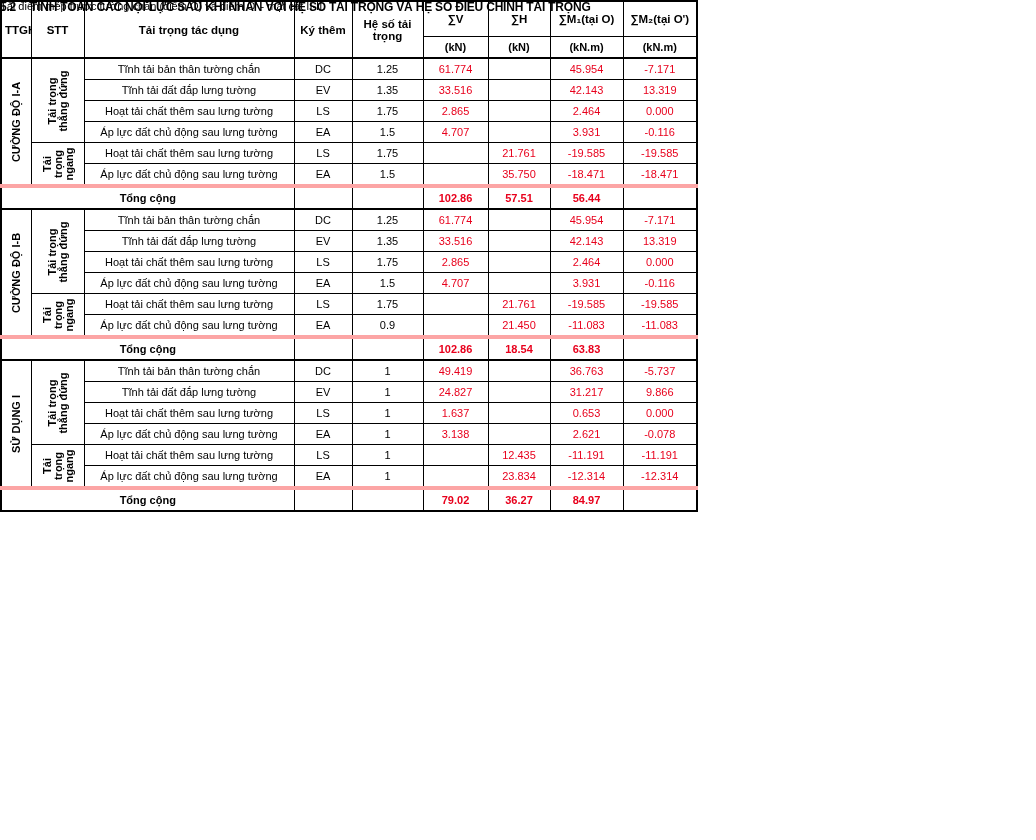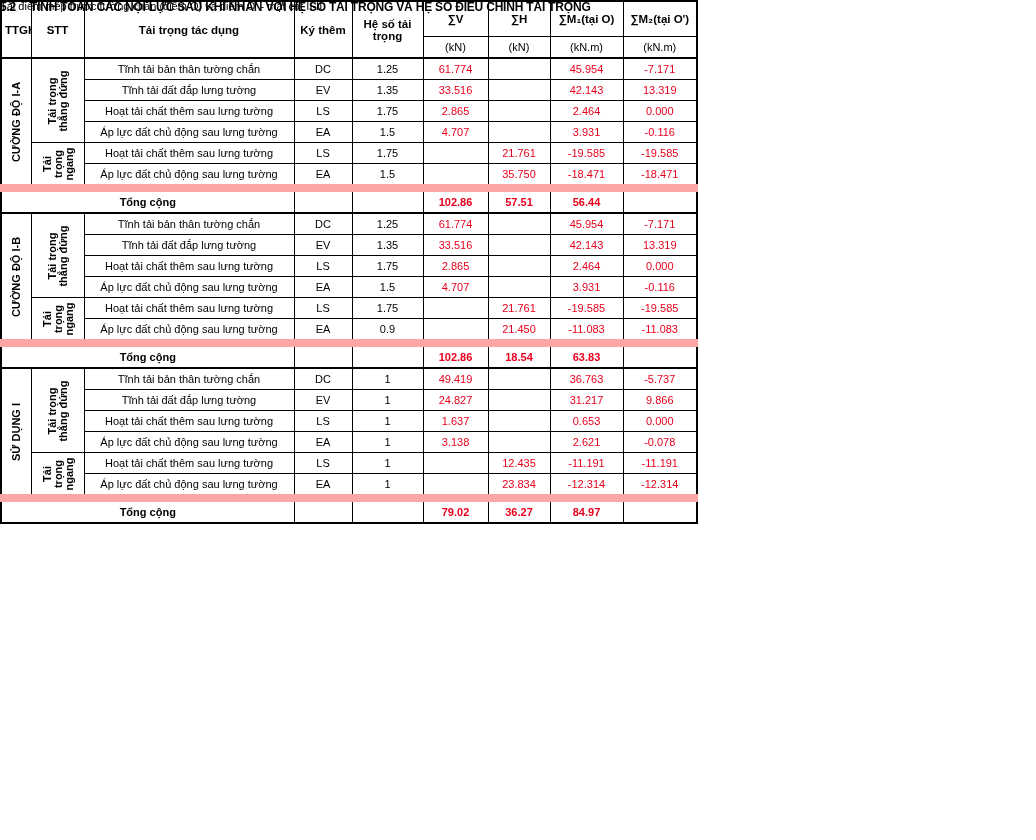--- a/index.html
+++ b/index.html
@@ -18,26 +18,26 @@
   .title-row{position:absolute;left:27;top:79;width:700;display:flex;align-items:baseline;
              font-weight:bold;font-size:12px;letter-spacing:-0.2px;white-space:nowrap;}
   .title-row .sec{width:30px;}
   .subtitle{position:absolute;left:57;top:103;font-size:11px;white-space:nowrap;}
 
   table.calc{position:absolute;left:27;top:121;border-collapse:collapse;table-layout:fixed;
              width:696px;border:2px solid #000;}
   table.calc td{border:1px solid #000;font-size:11px;padding:0 3px;text-align:center;
                 vertical-align:middle;overflow:hidden;white-space:nowrap;}
   tr.hrow1 td{height:34px;font-weight:bold;white-space:normal;line-height:12px;font-size:11.5px;}
-  tr.hrow2 td{height:20px;font-weight:normal;}
+  tr.hrow2 td{height:20px;font-weight:bold;}
   tr.r td{height:20px;}
   td.desc{text-align:left;}
   td.sym,td.fac{font-weight:normal;}
   td.num{color:#e8001c;}
-  tr.total td{height:20px;font-weight:bold;border-top:8px solid #fca5a5;border-bottom:2px solid #000;margin-left:47px;}
+  tr.total td{height:20px;font-weight:bold;border-top:4px solid #fca5a5;border-bottom:2px solid #000;margin-left:47px;}
   tr.total td.tnum{color:#e8001c;}
   tr.sep td{border-top:2px solid #000;}
   td.vcell{position:relative;padding:0;}
   .rot{position:absolute;top:50%;left:50%;transform:translate(-50%,-50%) rotate(-90deg);
        font-weight:bold;text-align:center;white-space:nowrap;font-size:11px;}
   .rot.w2{white-space:normal;width:64px;line-height:11px;}
   .rot.w3{white-space:normal;width:38px;line-height:11px;}
 </style>
 </head>
 <body>

